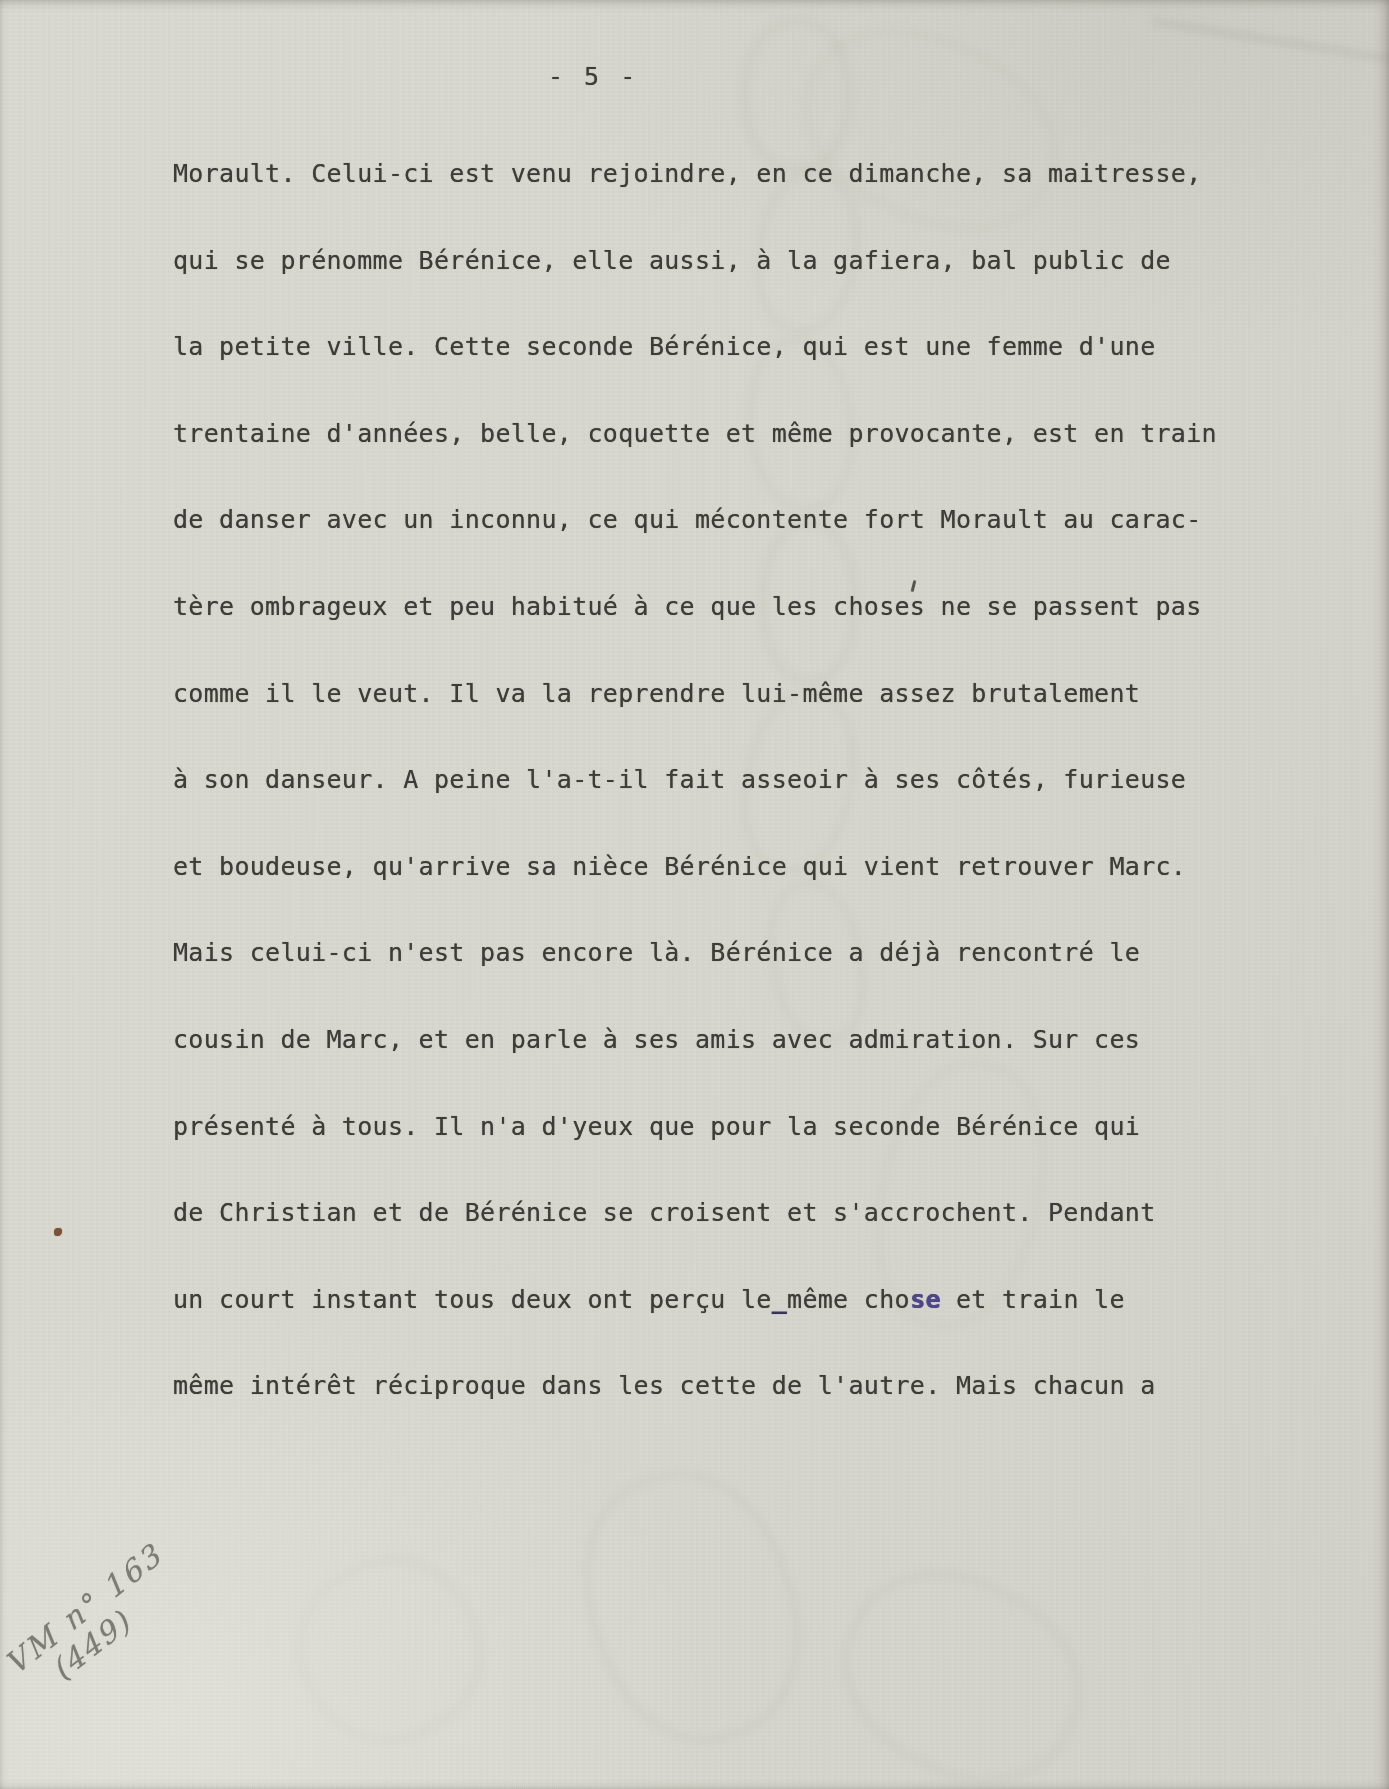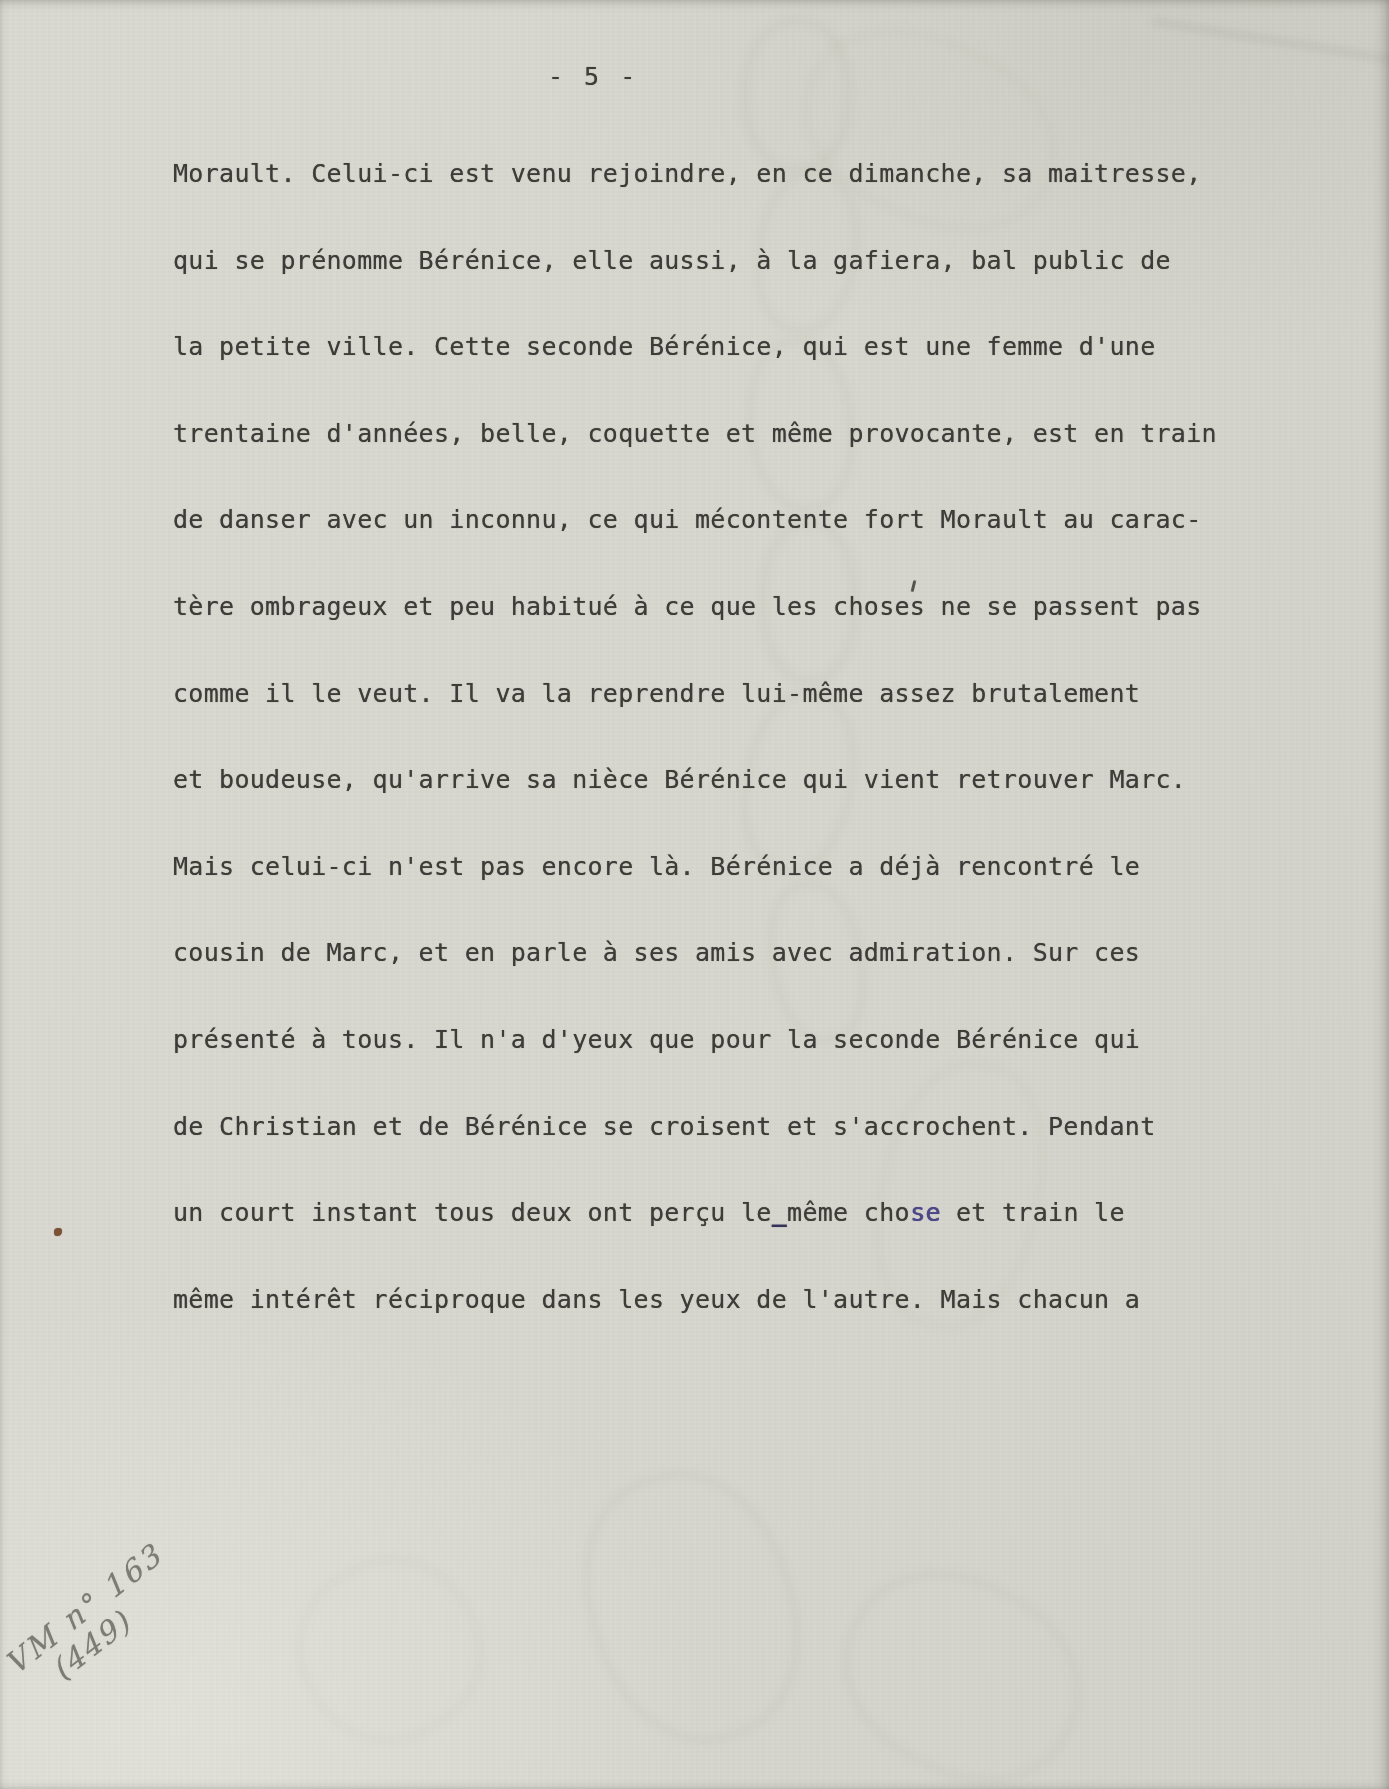--- a/index.html
+++ b/index.html
@@ -50,21 +50,21 @@
     white-space: pre;
     text-shadow: 0 0 0.8px rgba(61,60,56,0.72);
   }
   .typed-underscore {
     color: #35345a;
     font-weight: bold;
     text-shadow: 0 0 1px rgba(53,52,90,0.8);
   }
   .overtype {
     color: #4c4786;
-    font-weight: normal;
+    font-weight: bold;
     text-shadow: 0.8px 0 0 rgba(76,71,134,0.85), 0 0 1px rgba(76,71,134,0.6);
   }
   .annotation {
     position: absolute; left: 20px; top: 1646px;
     transform: rotate(-38deg) skewX(-5deg);
     transform-origin: left center;
     font-family: "DejaVu Serif", serif;
     font-style: italic;
     color: #7c7c75;
     text-shadow: 0 0 1px rgba(124,124,117,0.5);
@@ -136,27 +136,28 @@
   <div class="page-number">- 5 -</div>
 
   <div class="text-block">
       <div class="line">Morault. Celui-ci est venu rejoindre, en ce dimanche, sa maitresse,</div>
       <div class="line">qui se prénomme Bérénice, elle aussi, à la gafiera, bal public de</div>
       <div class="line">la petite ville. Cette seconde Bérénice, qui est une femme d'une</div>
       <div class="line">trentaine d'années, belle, coquette et même provocante, est en train</div>
       <div class="line">de danser avec un inconnu, ce qui mécontente fort Morault au carac-</div>
       <div class="line">tère ombrageux et peu habitué à ce que les choses ne se passent pas</div>
       <div class="line">comme il le veut. Il va la reprendre lui-même assez brutalement</div>
+      <div class="line">à son danseur. A peine l'a-t-il fait asseoir à ses côtés, furieuse</div>
       <div class="line">et boudeuse, qu'arrive sa nièce Bérénice qui vient retrouver Marc.</div>
       <div class="line">Mais celui-ci n'est pas encore là. Bérénice a déjà rencontré le</div>
       <div class="line">cousin de Marc, et en parle à ses amis avec admiration. Sur ces</div>
       <div class="line">présenté à tous. Il n'a d'yeux que pour la seconde Bérénice qui</div>
       <div class="line">de Christian et de Bérénice se croisent et s'accrochent. Pendant</div>
       <div class="line"><span>un court instant tous deux ont perçu le</span><span class="typed-underscore">_</span><span>même cho</span><span class="overtype">se</span><span> et train le</span></div>
-      <div class="line">même intérêt réciproque dans les yeux de l'autre. Mais chacun a</div>
+      <div class="line">même intérêt réciproque dans les cette de l'autre. Mais chacun a</div>
     </div>
 
   <div class="annotation">
     <div class="ann-line1">VM n° 163</div>
     <div class="ann-line2">(449)</div>
   </div>
 
   <div class="speck"></div>
   <div class="stray-mark"></div>
 </div>

